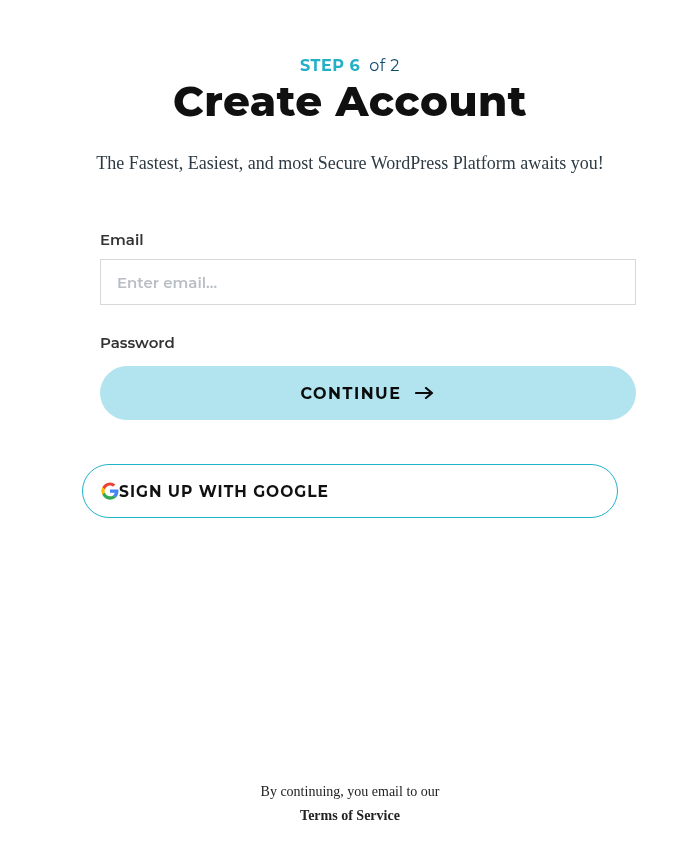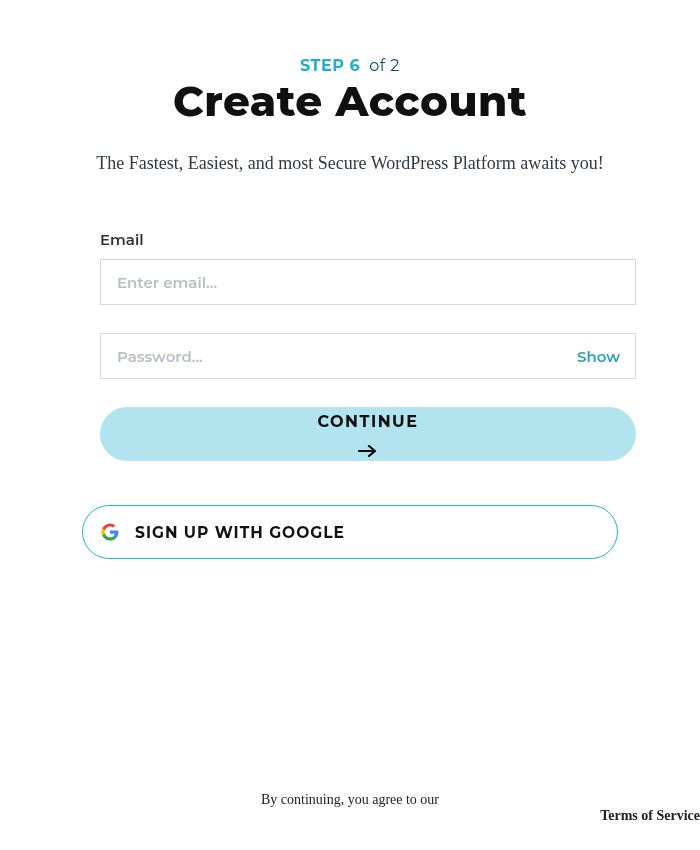--- a/index.html
+++ b/index.html
@@ -99,21 +99,20 @@
       color: #0b0b0b;
       font-family: "Montserrat","Segoe UI",Arial,sans-serif;
       font-size: 16px;
       font-weight: 700;
       letter-spacing: 1.5px;
       display: flex;
       align-items: center;
       justify-content: center;
       gap: 14px;
       cursor: pointer;
-      flex-direction: column;
     }
     .arrow-icon {
       display: inline-flex;
       align-items: center;
     }
     .or-sep {
       font-family: Georgia, serif;
       font-size: 16px;
       color: #111;
       margin-top: 42px;
@@ -129,38 +128,36 @@
       background: #fff;
       color: #111;
       font-family: "Montserrat","Segoe UI",Arial,sans-serif;
       font-size: 15.5px;
       font-weight: 700;
       letter-spacing: 1px;
       display: flex;
       align-items: center;
       padding: 0 18px;
       cursor: pointer;
-      gap: 16px;
     }
     .google-icon { display: inline-flex; align-items: center; }
     .footer {
       position: absolute;
       bottom: 26px;
       left: 0; right: 0;
       text-align: center;
       font-family: Georgia, serif;
       font-size: 14px;
       color: #222;
     }
     .footer .tos {
       font-weight: 700;
-      margin-top: 0;
+      margin-top: 8px;
       display: block;
       cursor: pointer;
-      text-align: right;
     }
   </style>
 </head>
 <body>
 
 <div class="container">
 
   <div class="step-line">
     <span class="step-strong">STEP 6</span>
     <span class="step-faint">of 2</span>
@@ -170,24 +167,21 @@
 
   <p class="subtitle">The Fastest, Easiest, and most Secure WordPress Platform awaits you!</p>
 
   <div class="form">
 
     <label class="field-label">Email</label>
     <div class="input-wrap">
       <input type="text" class="text-input" placeholder="Enter email..." style="">
     </div>
 
-    <div class="input-wrap">
-      <input type="password" class="text-input" placeholder="Password..." style="">
-      <button class="show-toggle">Show</button>
-    </div>
+    <label class="field-label">Password</label>
 
     <button class="continue-btn">
       <span>CONTINUE</span>
       <span class="arrow-icon">
         <svg width="20" height="12" viewBox="0 0 20 12" fill="none">
           <line x1="1" y1="6" x2="15" y2="6" stroke="#0b0b0b" stroke-width="2.2" stroke-linecap="round"></line>
           <polyline points="11,1 17,6 11,11" fill="none" stroke="#0b0b0b" stroke-width="2.2" stroke-linecap="round" stroke-linejoin="round"></polyline>
         </svg>
       </span>
     </button>
@@ -200,17 +194,17 @@
         <path fill="#EA4335" d="M24 9.5c3.9 0 6.6 1.7 8.1 3.1l5.9-5.9C34.4 3.1 29.7 1 24 1 14.8 1 6.9 6.6 3.3 14.7l7.1 5.5C12.1 14 17.5 9.5 24 9.5z"></path>
         <path fill="#4285F4" d="M46.5 24.5c0-1.6-.1-3.2-.4-4.7H24v9h12.7c-.5 3-2.2 5.6-4.7 7.3l7.2 5.6C43.7 37.4 46.5 31.5 46.5 24.5z"></path>
         <path fill="#FBBC05" d="M10.4 28.8c-.5-1.5-.8-3.1-.8-4.8s.3-3.3.8-4.8l-7.1-5.5C1.8 17 1 20.4 1 24s.8 7 2.3 10.3l7.1-5.5z"></path>
         <path fill="#34A853" d="M24 47c6.2 0 11.4-2 15.2-5.5l-7.2-5.6c-2 1.4-4.7 2.3-8 2.3-6.5 0-11.9-4.5-13.6-10.4l-7.1 5.5C6.9 41.4 14.8 47 24 47z"></path>
       </svg>
     </span>
     <span>SIGN UP WITH GOOGLE</span>
   </button>
 
   <div class="footer">
-    <span>By continuing, you agree to our</span>
+    <span>By continuing, you email to our</span>
     <span class="tos">Terms of Service</span>
   </div>
 
 </div>
 
 </body></html>

